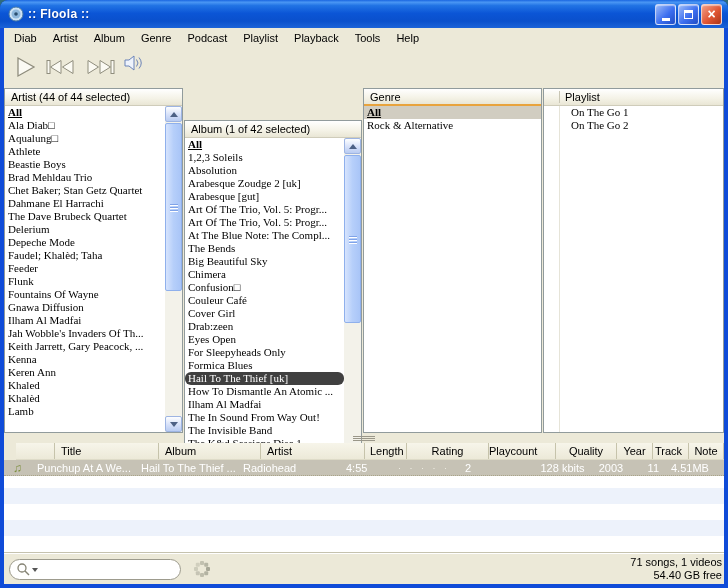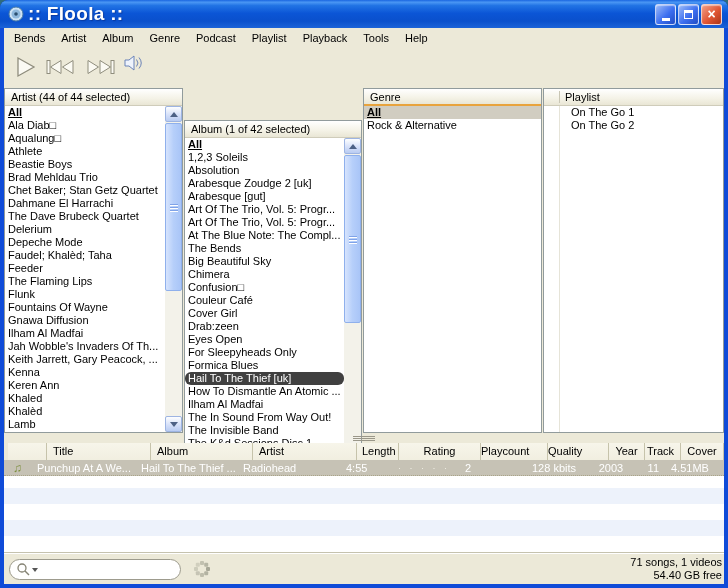--- a/index.html
+++ b/index.html
@@ -9,21 +9,21 @@
     background:#0f4bd8;border-radius:8px 8px 0 0;overflow:hidden;
     font-family:"Liberation Sans",sans-serif;font-size:11px;color:#000;
   }
   
   .titlebar{
     position:absolute;top:0;left:0;width:728px;height:28px;
     background:linear-gradient(180deg,#1a66e0 0%,#4a96f4 8%,#2173e4 20%,#0b55d6 48%,#0a50cc 75%,#1b63d8 100%);
     border-radius:8px 8px 0 0;display:flex;align-items:center;padding:0 6px;
   }
   .app-icon{width:16px;height:16px;margin:0 4px 0 2px;flex:none;}
-  .title-text{color:#fff;font-weight:bold;font-size:19px;text-shadow:1px 1px 1px #0a3aa0;letter-spacing:.3px;}
+  .title-text{color:#fff;font-weight:bold;font-size:12px;text-shadow:1px 1px 1px #0a3aa0;letter-spacing:.3px;}
   .win-btns{margin-left:auto;display:flex;gap:2px;}
   .wbtn{width:21px;height:21px;border-radius:3px;border:1px solid rgba(255,255,255,.7);
     display:flex;align-items:center;justify-content:center;color:#fff;
     background:linear-gradient(135deg,#9dbcf8 0%,#3d6ff0 55%,#1f4cc4 100%);
     box-shadow:inset 0 1px 1px rgba(255,255,255,.5);}
   .wbtn.close{background:linear-gradient(135deg,#f2a088 0%,#e05634 55%,#aa3418 100%);font-size:14px;font-weight:bold;line-height:1;}
   .glyph-min{width:8px;height:3px;background:#fff;margin-top:10px;}
   .glyph-max{width:9px;height:9px;border:1px solid #fff;border-top:3px solid #fff;}
   
   .client{position:absolute;left:4px;right:4px;top:28px;bottom:4px;background:#ece9d8;}
@@ -36,21 +36,21 @@
   .pane-artist{left:0;width:179px;}
   .pane-album{left:180px;width:178px;margin-top:32px;}
   .pane-genre{left:359px;width:179px;}
   .pane-playlist{left:539px;width:181px;}
   .pane-header{position:absolute;top:0;left:0;right:0;height:17px;line-height:16px;padding-left:6px;
     background:linear-gradient(180deg,#ffffff,#f4f2e6 60%,#e9e6d5);border-bottom:1px solid #cfccba;
     white-space:nowrap;overflow:hidden;}
   .pane-genre .pane-header{border-bottom:2px solid #e8a33d;}
   .pane-list{position:absolute;top:17px;bottom:0;left:0;right:0;background:#fff;overflow:hidden;}
   .pane-artist .pane-list,.pane-album .pane-list{right:17px;}
-  .lrow{height:13px;line-height:13px;padding-left:3px;white-space:nowrap;overflow:hidden;cursor:default;}
+  .lrow{height:13px;line-height:13px;padding-left:3px;white-space:nowrap;overflow:hidden;cursor:default;font-family:Liberation Serif, serif;}
   .lrow.all{font-weight:bold;text-decoration:underline;}
   .lrow.sel-blue{background:#404040;color:#fff;border-radius:6px;}
   .lrow.sel-gray{background:#d1cdc1;}
   .pane-playlist .pane-list .lrow{padding-left:27px;}
   .pane-playlist .pane-list::before{content:'';position:absolute;left:15px;top:0;bottom:0;border-left:1px solid #e6e4d8;}
   .pane-playlist .pane-header{padding-left:21px;}
   .pane-playlist .pane-header::before{content:'';position:absolute;left:15px;top:2px;bottom:2px;border-left:1px solid #c9c6b4;}
   
   .sb{position:absolute;top:17px;bottom:0;right:0;width:17px;background:#f3f2ea;}
   .sb-btn{position:absolute;left:0;width:17px;height:16px;border:1px solid #9db4e2;border-radius:2px;
@@ -59,34 +59,34 @@
   .arr-up{width:0;height:0;border-left:4px solid transparent;border-right:4px solid transparent;border-bottom:5px solid #4d6185;}
   .arr-down{width:0;height:0;border-left:4px solid transparent;border-right:4px solid transparent;border-top:5px solid #4d6185;}
   .sb-thumb{position:absolute;left:0;top:17px;width:17px;height:168px;border:1px solid #8fb0ec;border-radius:2px;
     background:linear-gradient(90deg,#d7e4fd,#b6cffa 50%,#a9c5f7);}
   .sb-thumb::after{content:'';position:absolute;left:4px;top:50%;width:8px;height:1px;background:#7fa3e8;
     box-shadow:0 3px 0 #7fa3e8,0 -3px 0 #7fa3e8, 0 1px 0 #fff,0 4px 0 #fff,0 -2px 0 #fff;}
   
   .splitter{position:absolute;top:405px;left:0;right:0;height:10px;}
   .grip{width:22px;height:1px;margin:3px auto 0;background:#9a9789;box-shadow:0 2px 0 #9a9789,0 4px 0 #9a9789;}
   
-  .tbl-header{position:absolute;top:415px;left:4px;right:0;height:32px;display:flex;
+  .tbl-header{position:absolute;top:415px;left:12px;right:0;height:17px;display:flex;
     background:linear-gradient(180deg,#f7f5ea,#ece9d8);border-bottom:1px solid #dedbc8;padding-left:12px;}
   .hcell{border-right:1px solid #c6c3ab;padding-top:2px;white-space:nowrap;overflow:hidden;}
   .track-row{position:absolute;top:432px;left:0;right:0;height:16px;display:flex;align-items:center;
     background:#c6c2b5;color:#fff;border-bottom:1px dotted #a9a489;cursor:default;}
   .tcell{white-space:nowrap;overflow:hidden;}
   .c0{flex:0 0 27px;text-align:center;}
   .c1{flex:0 0 104px;padding-left:6px;}
   .c2{flex:0 0 102px;padding-left:6px;}
   .c3{flex:0 0 104px;padding-left:6px;}
   .c4{flex:0 0 42px;padding-left:5px;}
   .c5{flex:0 0 82px;text-align:center;}
   .c6{flex:0 0 67px;text-align:left;}
-  .c7{flex:0 0 61px;}
+  .c7{flex:0 0 61px;text-align:center;}
   .c8{flex:0 0 36px;text-align:center;}
   .c9{flex:0 0 36px;text-align:right;padding-right:6px;}
   .c10{flex:1;text-align:center;}
   .track-row .c1,.track-row .c2,.track-row .c3{padding-left:6px;}
   .track-row .c10{text-align:left;padding-left:6px;}
   .note-icon{color:#7d8f3e;font-size:12px;line-height:12px;}
   .rating{font-size:9px;letter-spacing:3px;color:#f3f1e8;}
   .stripes{position:absolute;top:448px;left:0;right:0;height:76px;}
   .stripe{width:100%;}
   .s-w{background:#fff;} .s-b{background:#edf2fb;}
@@ -121,21 +121,21 @@
         </div>
       <div class="wbtn close">
           <span>×</span>
         </div>
     </div>
   </div>
 
   <div class="client">
 
     <div class="menubar">
-        <span class="menu-item">Bends</span>
+        <span class="menu-item">Diab</span>
         <span class="menu-item">Artist</span>
         <span class="menu-item">Album</span>
         <span class="menu-item">Genre</span>
         <span class="menu-item">Podcast</span>
         <span class="menu-item">Playlist</span>
         <span class="menu-item">Playback</span>
         <span class="menu-item">Tools</span>
         <span class="menu-item">Help</span>
       </div>
 
@@ -177,21 +177,20 @@
           <div class="lrow">Athlete</div>
           <div class="lrow">Beastie Boys</div>
           <div class="lrow">Brad Mehldau Trio</div>
           <div class="lrow">Chet Baker; Stan Getz Quartet</div>
           <div class="lrow">Dahmane El Harrachi</div>
           <div class="lrow">The Dave Brubeck Quartet</div>
           <div class="lrow">Delerium</div>
           <div class="lrow">Depeche Mode</div>
           <div class="lrow">Faudel; Khalèd; Taha</div>
           <div class="lrow">Feeder</div>
-          <div class="lrow">The Flaming Lips</div>
           <div class="lrow">Flunk</div>
           <div class="lrow">Fountains Of Wayne</div>
           <div class="lrow">Gnawa Diffusion</div>
           <div class="lrow">Ilham Al Madfai</div>
           <div class="lrow">Jah Wobble's Invaders Of Th...</div>
           <div class="lrow">Keith Jarrett, Gary Peacock, ...</div>
           <div class="lrow">Kenna</div>
           <div class="lrow">Keren Ann</div>
           <div class="lrow">Khaled</div>
           <div class="lrow">Khalèd</div>
@@ -272,21 +271,21 @@
       <span class="hcell c0"></span>
       <span class="hcell c1">Title</span>
       <span class="hcell c2">Album</span>
       <span class="hcell c3">Artist</span>
       <span class="hcell c4">Length</span>
       <span class="hcell c5">Rating</span>
       <span class="hcell c6">Playcount</span>
       <span class="hcell c7">Quality</span>
       <span class="hcell c8">Year</span>
       <span class="hcell c9">Track</span>
-      <span class="hcell c10">Cover</span>
+      <span class="hcell c10">Note</span>
     </div>
 
     <div class="track-row">
       <span class="tcell c0 note-icon">♫</span>
       <span class="tcell c1">Punchup At A We...</span>
       <span class="tcell c2">Hail To The Thief ...</span>
       <span class="tcell c3">Radiohead</span>
       <span class="tcell c4">4:55</span>
       <span class="tcell c5 rating">· · · · ·</span>
       <span class="tcell c6">2</span>

